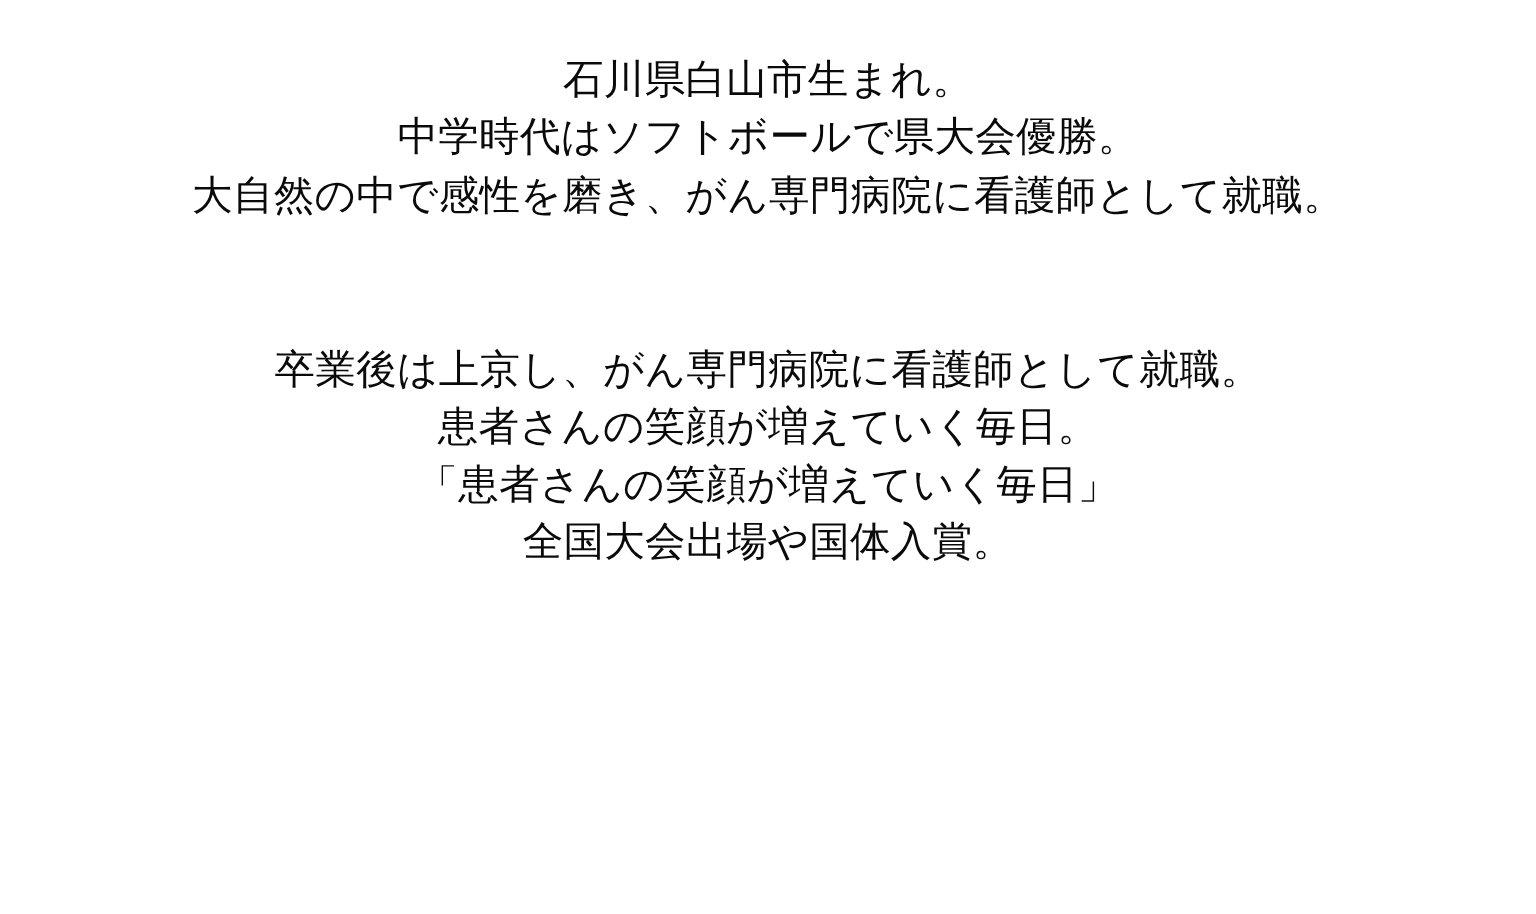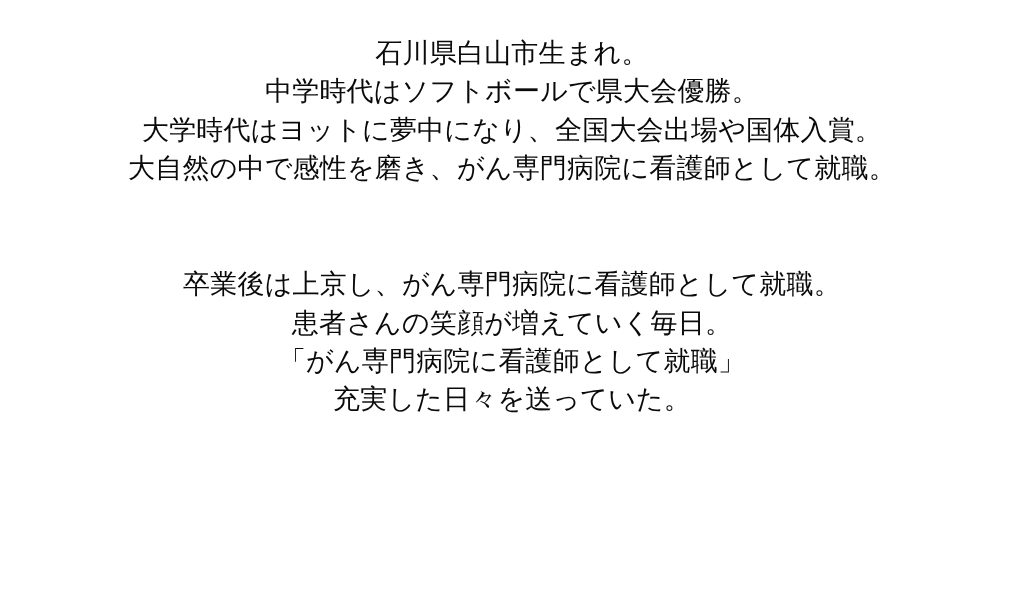--- a/index.html
+++ b/index.html
@@ -40,24 +40,23 @@
   }
 </style>
 </head>
 <body>
 
 <div class="page" style="background: rgb(255, 255, 255);">
 
   <div class="block block-one" style="color: rgb(10, 10, 10);">
     <span class="line">石川県白山市生まれ。</span>
     <span class="line">中学時代はソフトボールで県大会優勝。</span>
-    <span class="line">大学時代はヨットに夢中になり、全国大会出場や国体入賞。</span>
     <span class="line">大自然の中で感性を磨き、がん専門病院に看護師として就職。</span>
   </div>
 
   <div class="block block-two" style="color: rgb(10, 10, 10);">
     <span class="line">卒業後は上京し、がん専門病院に看護師として就職。</span>
     <span class="line">患者さんの笑顔が増えていく毎日。</span>
-    <span class="line">「がん専門病院に看護師として就職」</span>
-    <span class="line">充実した日々を送っていた。</span>
+    <span class="line">「患者さんの笑顔が増えていく毎日」</span>
+    <span class="line">全国大会出場や国体入賞。</span>
   </div>
 
 </div>
 
 </body></html>

